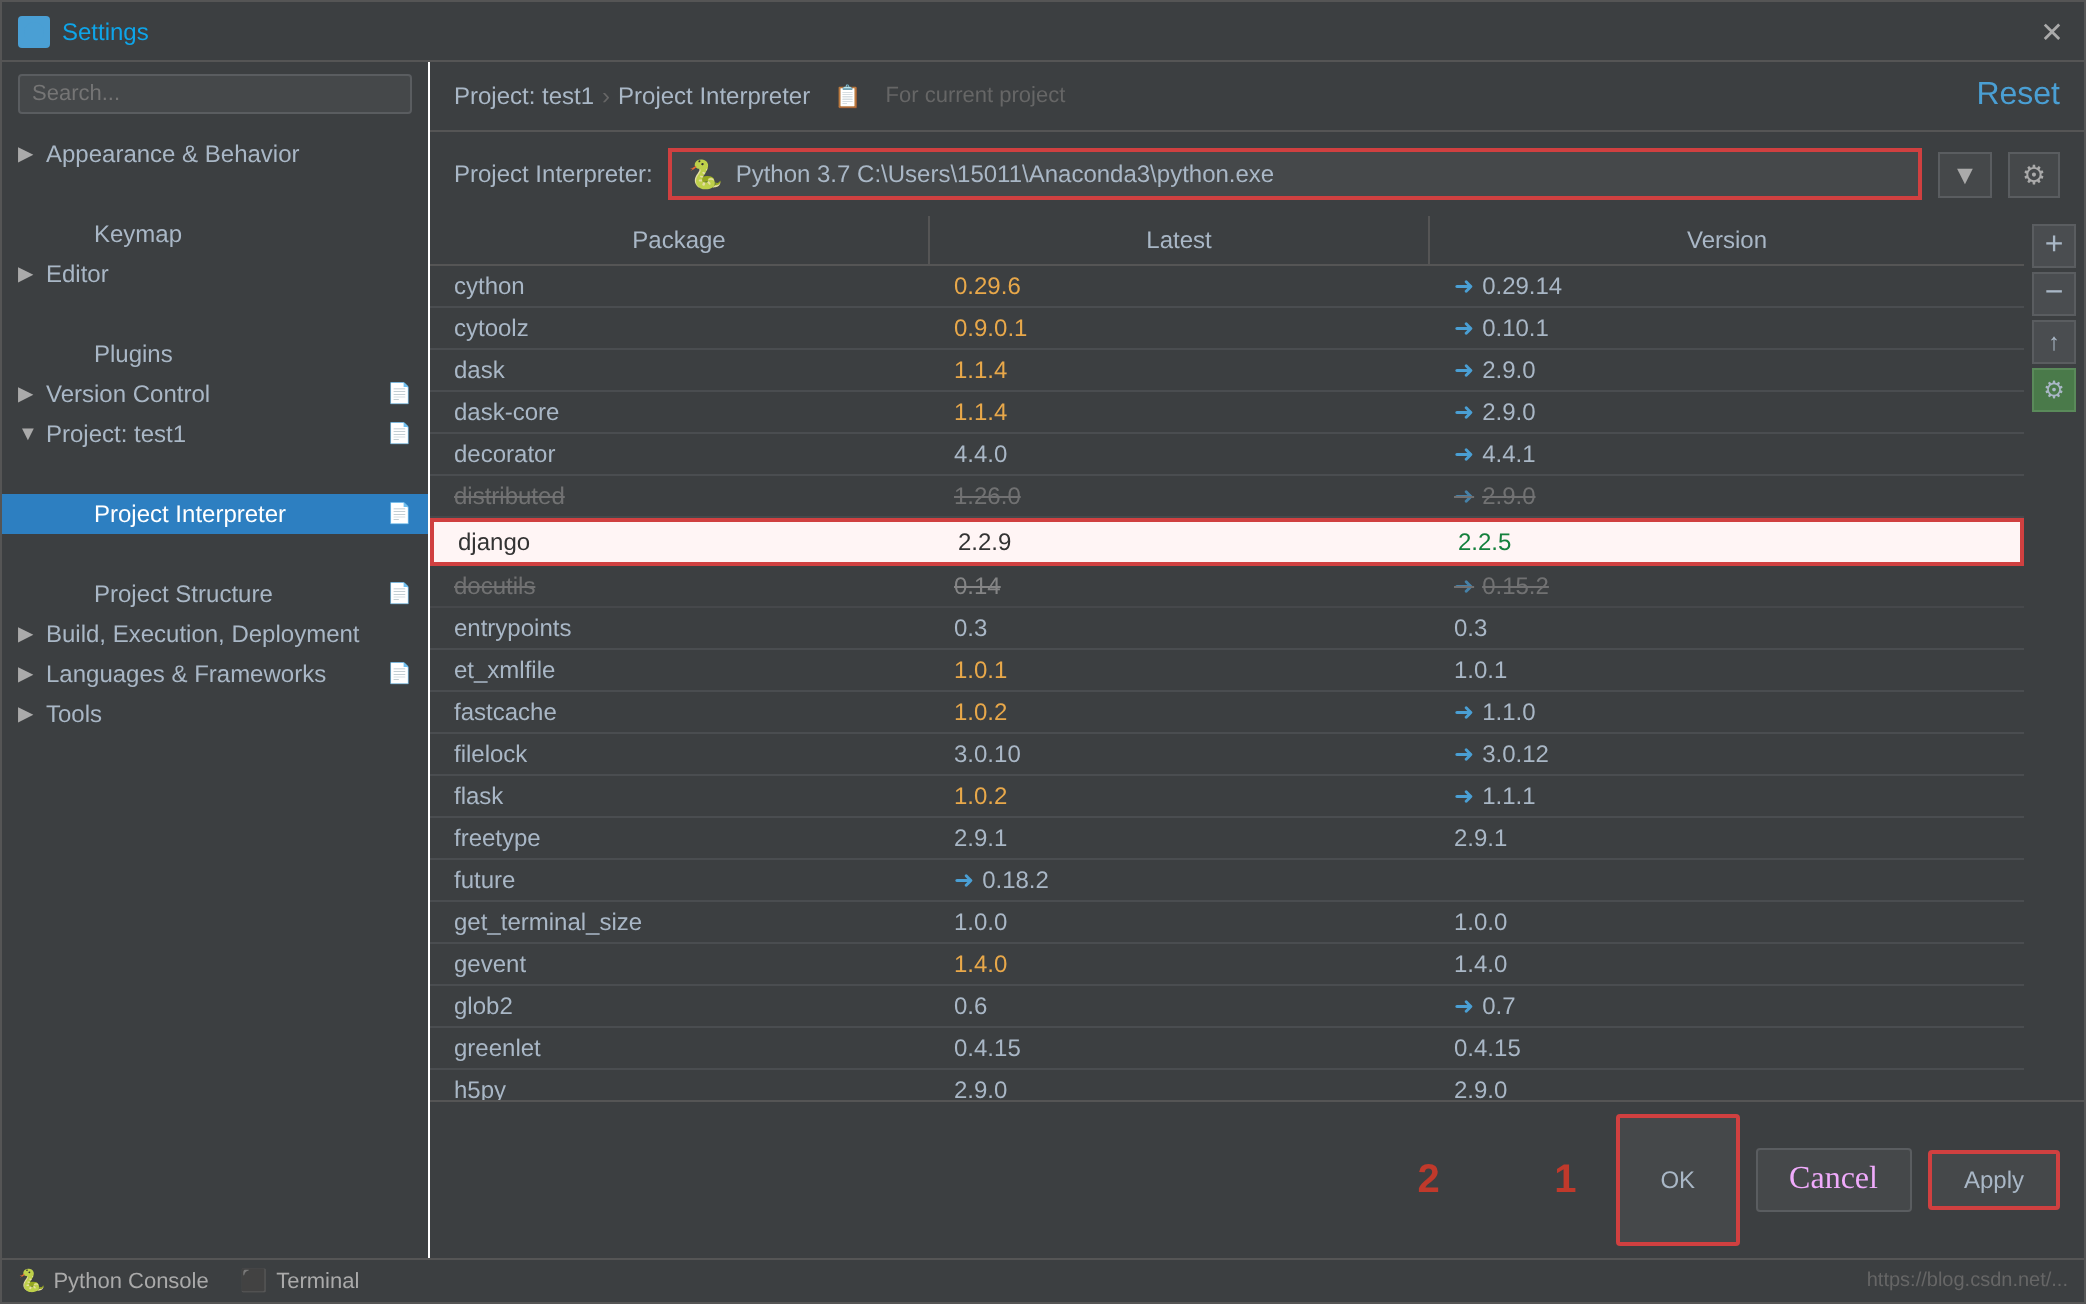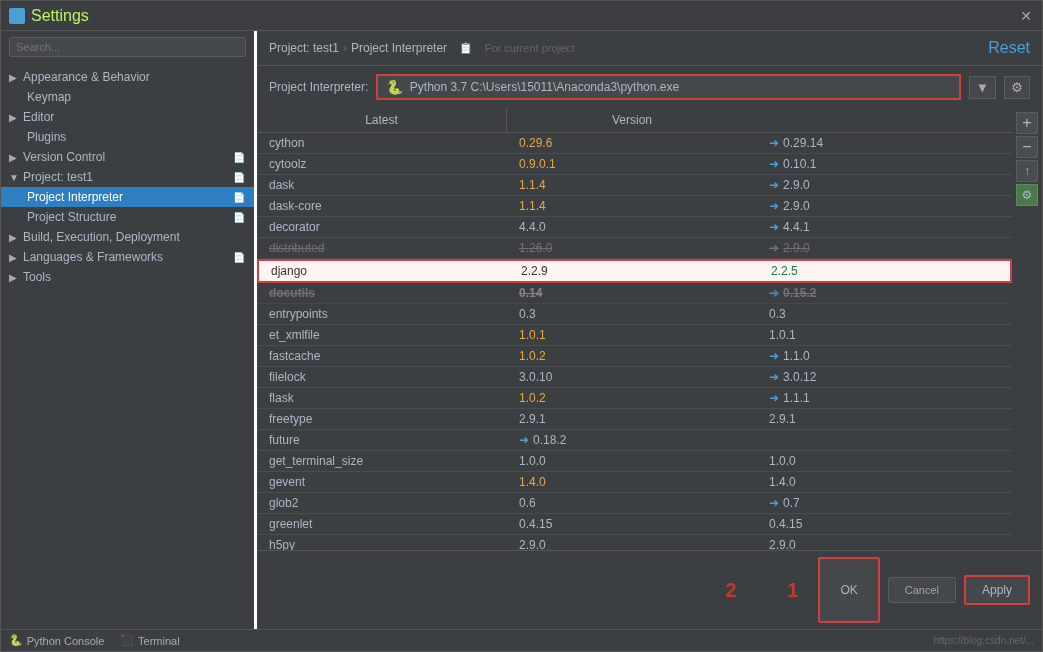--- a/index.html
+++ b/index.html
@@ -3,35 +3,35 @@
   <meta charset="utf-8">
   <style>
     * { box-sizing: border-box; margin: 0; padding: 0; }
     body { font-family: 'Segoe UI', Arial, sans-serif; font-size: 12px; background: #3c3f41; color: #a9b7c6; width: 1043px; height: 652px; overflow: hidden; }
     
     .window { width: 1043px; height: 652px; background: #3c3f41; border: 1px solid #555; display: flex; flex-direction: column; }
     
     .title-bar { background: #3c3f41; height: 30px; display: flex; align-items: center; justify-content: space-between; padding: 0 8px; border-bottom: 1px solid #555; flex-shrink: 0; }
     .title-bar-left { display: flex; align-items: center; gap: 6px; }
     .title-bar-icon { width: 16px; height: 16px; background: #4a9fd4; border-radius: 2px; display: flex; align-items: center; justify-content: center; }
-    .title-bar-title { color: #bef264; font-size: 16px; }
+    .title-bar-title { color: #0ea5e9; font-size: 12px; }
     .title-bar-controls { display: flex; gap: 4px; }
     .title-bar-btn { width: 16px; height: 16px; background: none; border: none; color: #aaa; cursor: pointer; font-size: 14px; display: flex; align-items: center; justify-content: center; }
     
     .main-content { display: flex; flex: 1; overflow: hidden; }
     
     
-    .sidebar { width: 256px; background: #3c3f41; border-right: 3px solid #ffffff; display: flex; flex-direction: column; flex-shrink: 0; }
+    .sidebar { width: 214px; background: #3c3f41; border-right: 1px solid #ffffff; display: flex; flex-direction: column; flex-shrink: 0; }
     .search-box { padding: 6px 8px; }
     .search-input { width: 100%; background: #45484a; border: 1px solid #5a5d60; color: #a9b7c6; padding: 3px 6px; font-size: 11px; border-radius: 2px; outline: none; }
     .nav-tree { flex: 1; overflow-y: auto; padding: 4px 0; }
     .nav-item { display: flex; align-items: center; padding: 3px 8px; cursor: pointer; color: #a9b7c6; font-size: 12px; user-select: none; }
     .nav-item.active { background: #2d7fc1; color: #fff; }
     .nav-item .arrow { width: 14px; font-size: 10px; color: #aaa; }
-    .nav-item-indent { padding-left: 12px; }
+    .nav-item-indent { padding-left: 32px; margin-top: 20px; }
     
     
     .right-panel { flex: 1; display: flex; flex-direction: column; background: #3c3f41; overflow: hidden; }
     
     .breadcrumb { display: flex; align-items: center; padding: 8px 12px; gap: 4px; border-bottom: 1px solid #555; flex-shrink: 0; }
     .breadcrumb-text { color: #a9b7c6; font-size: 12px; }
     .breadcrumb-sep { color: #666; font-size: 12px; }
     .breadcrumb-current { color: #a9b7c6; font-size: 12px; font-weight: 500; }
     .breadcrumb-note { color: #666; font-size: 11px; margin-left: 8px; }
     .breadcrumb-reset { margin-left: auto; color: #4a9fd4; font-size: 16px; cursor: pointer; }
@@ -177,20 +177,21 @@
           <span class="interpreter-selector-text" style="color:#a9b7c6; font-size:12px;">Python 3.7 C:\Users\15011\Anaconda3\python.exe</span>
         </div>
         <button class="interpreter-dropdown" style="background:#45484a; border:1px solid #5a5d60; color:#aaa; padding:3px 6px; cursor:pointer;">▼</button>
         <button class="interpreter-settings" style="background:#45484a; border:1px solid #5a5d60; color:#aaa; padding:3px 6px; cursor:pointer;">⚙</button>
       </div>
 
       <div class="packages-area">
         <div class="packages-table">
 
           <div class="table-header">
+            <div class="table-header-cell">Package</div>
             <div class="table-header-cell">Latest</div>
             <div class="table-header-cell">Version</div>
           </div>
 
           <div class="table-body">
 
             <div class="table-row">
               <div class="table-cell">cython</div>
               <div class="table-cell orange">0.29.6</div>
               <div class="table-cell"><span class="arrow">➜</span>0.29.14</div>
@@ -226,21 +227,21 @@
               <div class="table-cell" style="text-decoration:line-through; color:#888;">1.26.0</div>
               <div class="table-cell" style="text-decoration:line-through; color:#888;"><span class="arrow">➜</span>2.9.0</div>
             </div>
 
             <div class="table-row" style="border: 2px solid #d04040; background: #fff5f5;">
               <div class="table-cell" style="color:#333;">django</div>
               <div class="table-cell" style="color:#333;">2.2.9</div>
               <div class="table-cell" style="color:#15803d;">2.2.5</div>
             </div>
 
-            <div class="table-row" style="opacity:0.7;font-weight:bold;">
+            <div class="table-row" style="opacity:0.7;">
               <div class="table-cell" style="text-decoration:line-through; color:#888;">docutils</div>
               <div class="table-cell" style="text-decoration:line-through; color:#a3a3a3;">0.14</div>
               <div class="table-cell" style="text-decoration:line-through; color:#888;"><span class="arrow">➜</span>0.15.2</div>
             </div>
 
             <div class="table-row">
               <div class="table-cell">entrypoints</div>
               <div class="table-cell">0.3</div>
               <div class="table-cell">0.3</div>
             </div>
@@ -324,21 +325,21 @@
           <button class="action-btn" style="background:#4a4d50; border:1px solid #5a5d60; color:#a9b7c6; font-size:16px; width:22px; height:22px; cursor:pointer;">−</button>
           <button class="action-btn" style="background:#4a4d50; border:1px solid #5a5d60; color:#a9b7c6; font-size:12px; width:22px; height:22px; cursor:pointer;">↑</button>
           <button class="action-btn green" style="background:#4a7a4a; border:1px solid #5a8a5a; color:#a9b7c6; font-size:12px; width:22px; height:22px; cursor:pointer;">⚙</button>
         </div>
       </div>
 
       <div style="display:flex; align-items:center; justify-content:flex-end; padding: 6px 12px; border-top:1px solid #555; gap:8px; background:#3c3f41;">
         <span class="number-annotation" style="color:#c0392b; font-size:20px; margin-right:auto; margin-left: 60%;">2</span>
         <span class="number-annotation" style="color:#c0392b; font-size:20px; margin-right:12px;">1</span>
         <button class="btn ok-btn" style="border: 2px solid #d04040; background:#45484a; color:#a9b7c6; padding:24px 20px; cursor:pointer; font-size:12px;">OK</button>
-        <button class="btn" style="background:#45484a; border:1px solid #5a5d60; color:#a3a3a3; padding:6px 16px; cursor:pointer; font-size:11px;">Cancel</button>
+        <button class="btn" style="background:#45484a; border:1px solid #5a5d60; color:#f0abfc; padding:6px 16px; cursor:pointer; font-size:16px;font-family:Liberation Serif, serif;">Cancel</button>
         <button class="btn apply-btn" style="border: 2px solid #d04040; background:#45484a; color:#a9b7c6; padding:6px 16px; cursor:pointer; font-size:12px;">Apply</button>
       </div>
     </div>
   </div>
 
   <div class="status-bar">
     <div class="status-tab">
       <span>🐍</span>
       <span>Python Console</span>
     </div>

